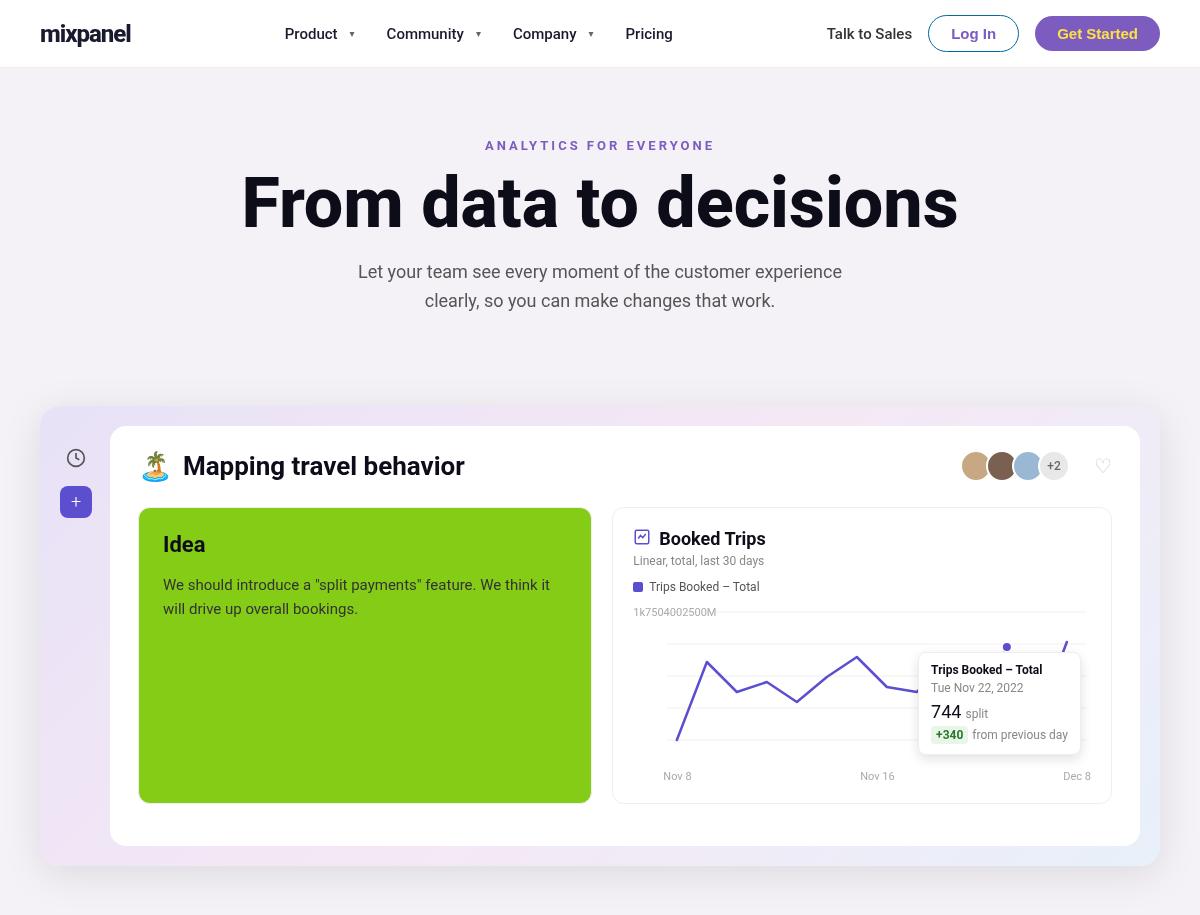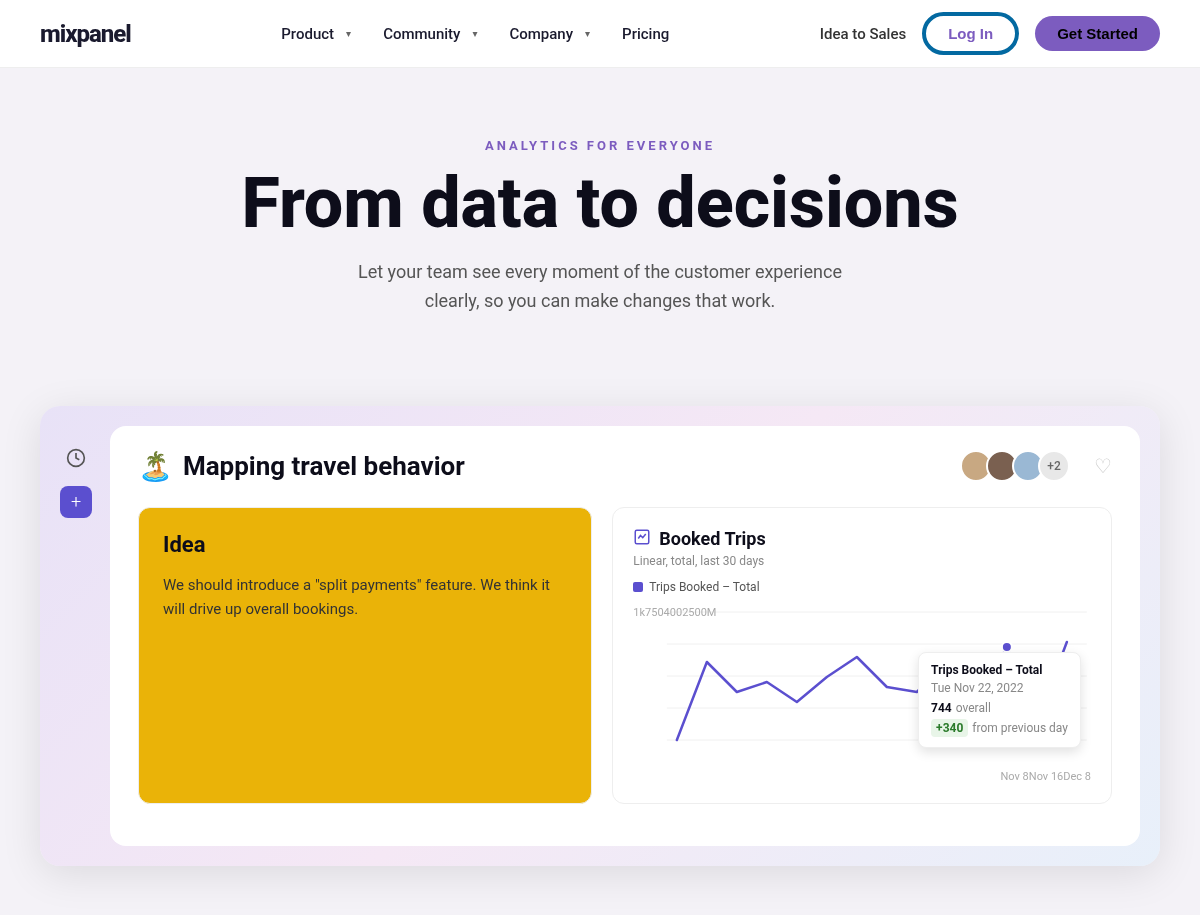--- a/index.html
+++ b/index.html
@@ -51,34 +51,34 @@
       gap: 16px;
     }
     .talk-to-sales {
       font-size: 15px;
       color: #333;
       cursor: pointer;
       font-weight: 500;
     }
     .btn-login {
       padding: 9px 22px;
-      border: 4px solid #0369a1;
+      border: 1px solid #0369a1;
       border-radius: 50px;
       color: #7c5cbf;
       font-size: 15px;
       font-weight: 600;
       cursor: pointer;
       background: transparent;
     }
     .btn-get-started {
       padding: 9px 22px;
       border: none;
       border-radius: 50px;
       background: #7c5cbf;
-      color: #000000;
+      color: #fde047;
       font-size: 15px;
       font-weight: 600;
       cursor: pointer;
     }
 
     
     .hero {
       text-align: center;
       padding: 70px 40px 40px;
       background: #f4f2f7;
@@ -216,21 +216,21 @@
 
     
     .dashboard-content {
       display: grid;
       grid-template-columns: 1fr 1.1fr;
       gap: 20px;
     }
 
     
     .idea-card {
-      background: #eab308;
+      background: #84cc16;
       border-radius: 12px;
       padding: 24px;
       border: 1px solid #eee;
     }
     .idea-label {
       font-size: 22px;
       font-weight: 700;
       color: #0d0d1a;
       margin-bottom: 16px;
     }
@@ -314,22 +314,22 @@
       color: #888;
       margin-bottom: 6px;
     }
     .tooltip-events {
       display: flex;
       align-items: baseline;
       gap: 4px;
       margin-bottom: 4px;
     }
     .tooltip-count {
-      font-size: 12px;
-      font-weight: 700;
+      font-size: 18px;
+      font-weight: 400;
       color: #0d0d1a;
     }
     .tooltip-label {
       font-size: 12px;
       color: #888;
     }
     .tooltip-change {
       display: flex;
       align-items: center;
       gap: 4px;
@@ -341,21 +341,21 @@
       padding: 2px 5px;
       border-radius: 4px;
       font-size: 12px;
     }
     .tooltip-change-label {
       color: #888;
       font-size: 12px;
     }
     .chart-x-labels {
       display: flex;
-      justify-content: flex-end;
+      justify-content: space-between;
       padding: 4px 0 0 30px;
       font-size: 11px;
       color: #aaa;
     }
   </style>
 </head>
 <body>
 
 <nav>
   <div class="nav-logo">mixpanel</div>
@@ -372,21 +372,21 @@
     <div class="nav-link">
       <span>Company</span>
       <span class="chevron">▾</span>
     </div>
     <div class="nav-link">
       <span>Pricing</span>
     </div>
   </div>
 
   <div class="nav-actions">
-    <span class="talk-to-sales">Idea to Sales</span>
+    <span class="talk-to-sales">Talk to Sales</span>
     <button class="btn-login">Log In</button>
     <button class="btn-get-started">Get Started</button>
   </div>
 </nav>
 
 <section class="hero">
   <p class="hero-eyebrow">ANALYTICS FOR EVERYONE</p>
   <h1 class="hero-title">From data to decisions</h1>
   <p class="hero-subtitle">Let your team see every moment of the customer experience clearly, so you can make changes that work.</p>
 </section>
@@ -466,21 +466,21 @@
 
             <circle cx="340" cy="45" r="5" fill="#5b4fcf" stroke="white" stroke-width="2"></circle>
           </svg>
 
           
           <div class="chart-tooltip">
             <div class="tooltip-title">Trips Booked – Total</div>
             <div class="tooltip-date">Tue Nov 22, 2022</div>
             <div class="tooltip-events">
               <span class="tooltip-count">744</span>
-              <span class="tooltip-label">overall</span>
+              <span class="tooltip-label">split</span>
             </div>
             <div class="tooltip-change">
               <span class="tooltip-change-val">+340</span>
               <span class="tooltip-change-label">from previous day</span>
             </div>
           </div>
         </div>
 
         <div class="chart-x-labels">
           <span>Nov 8</span>

